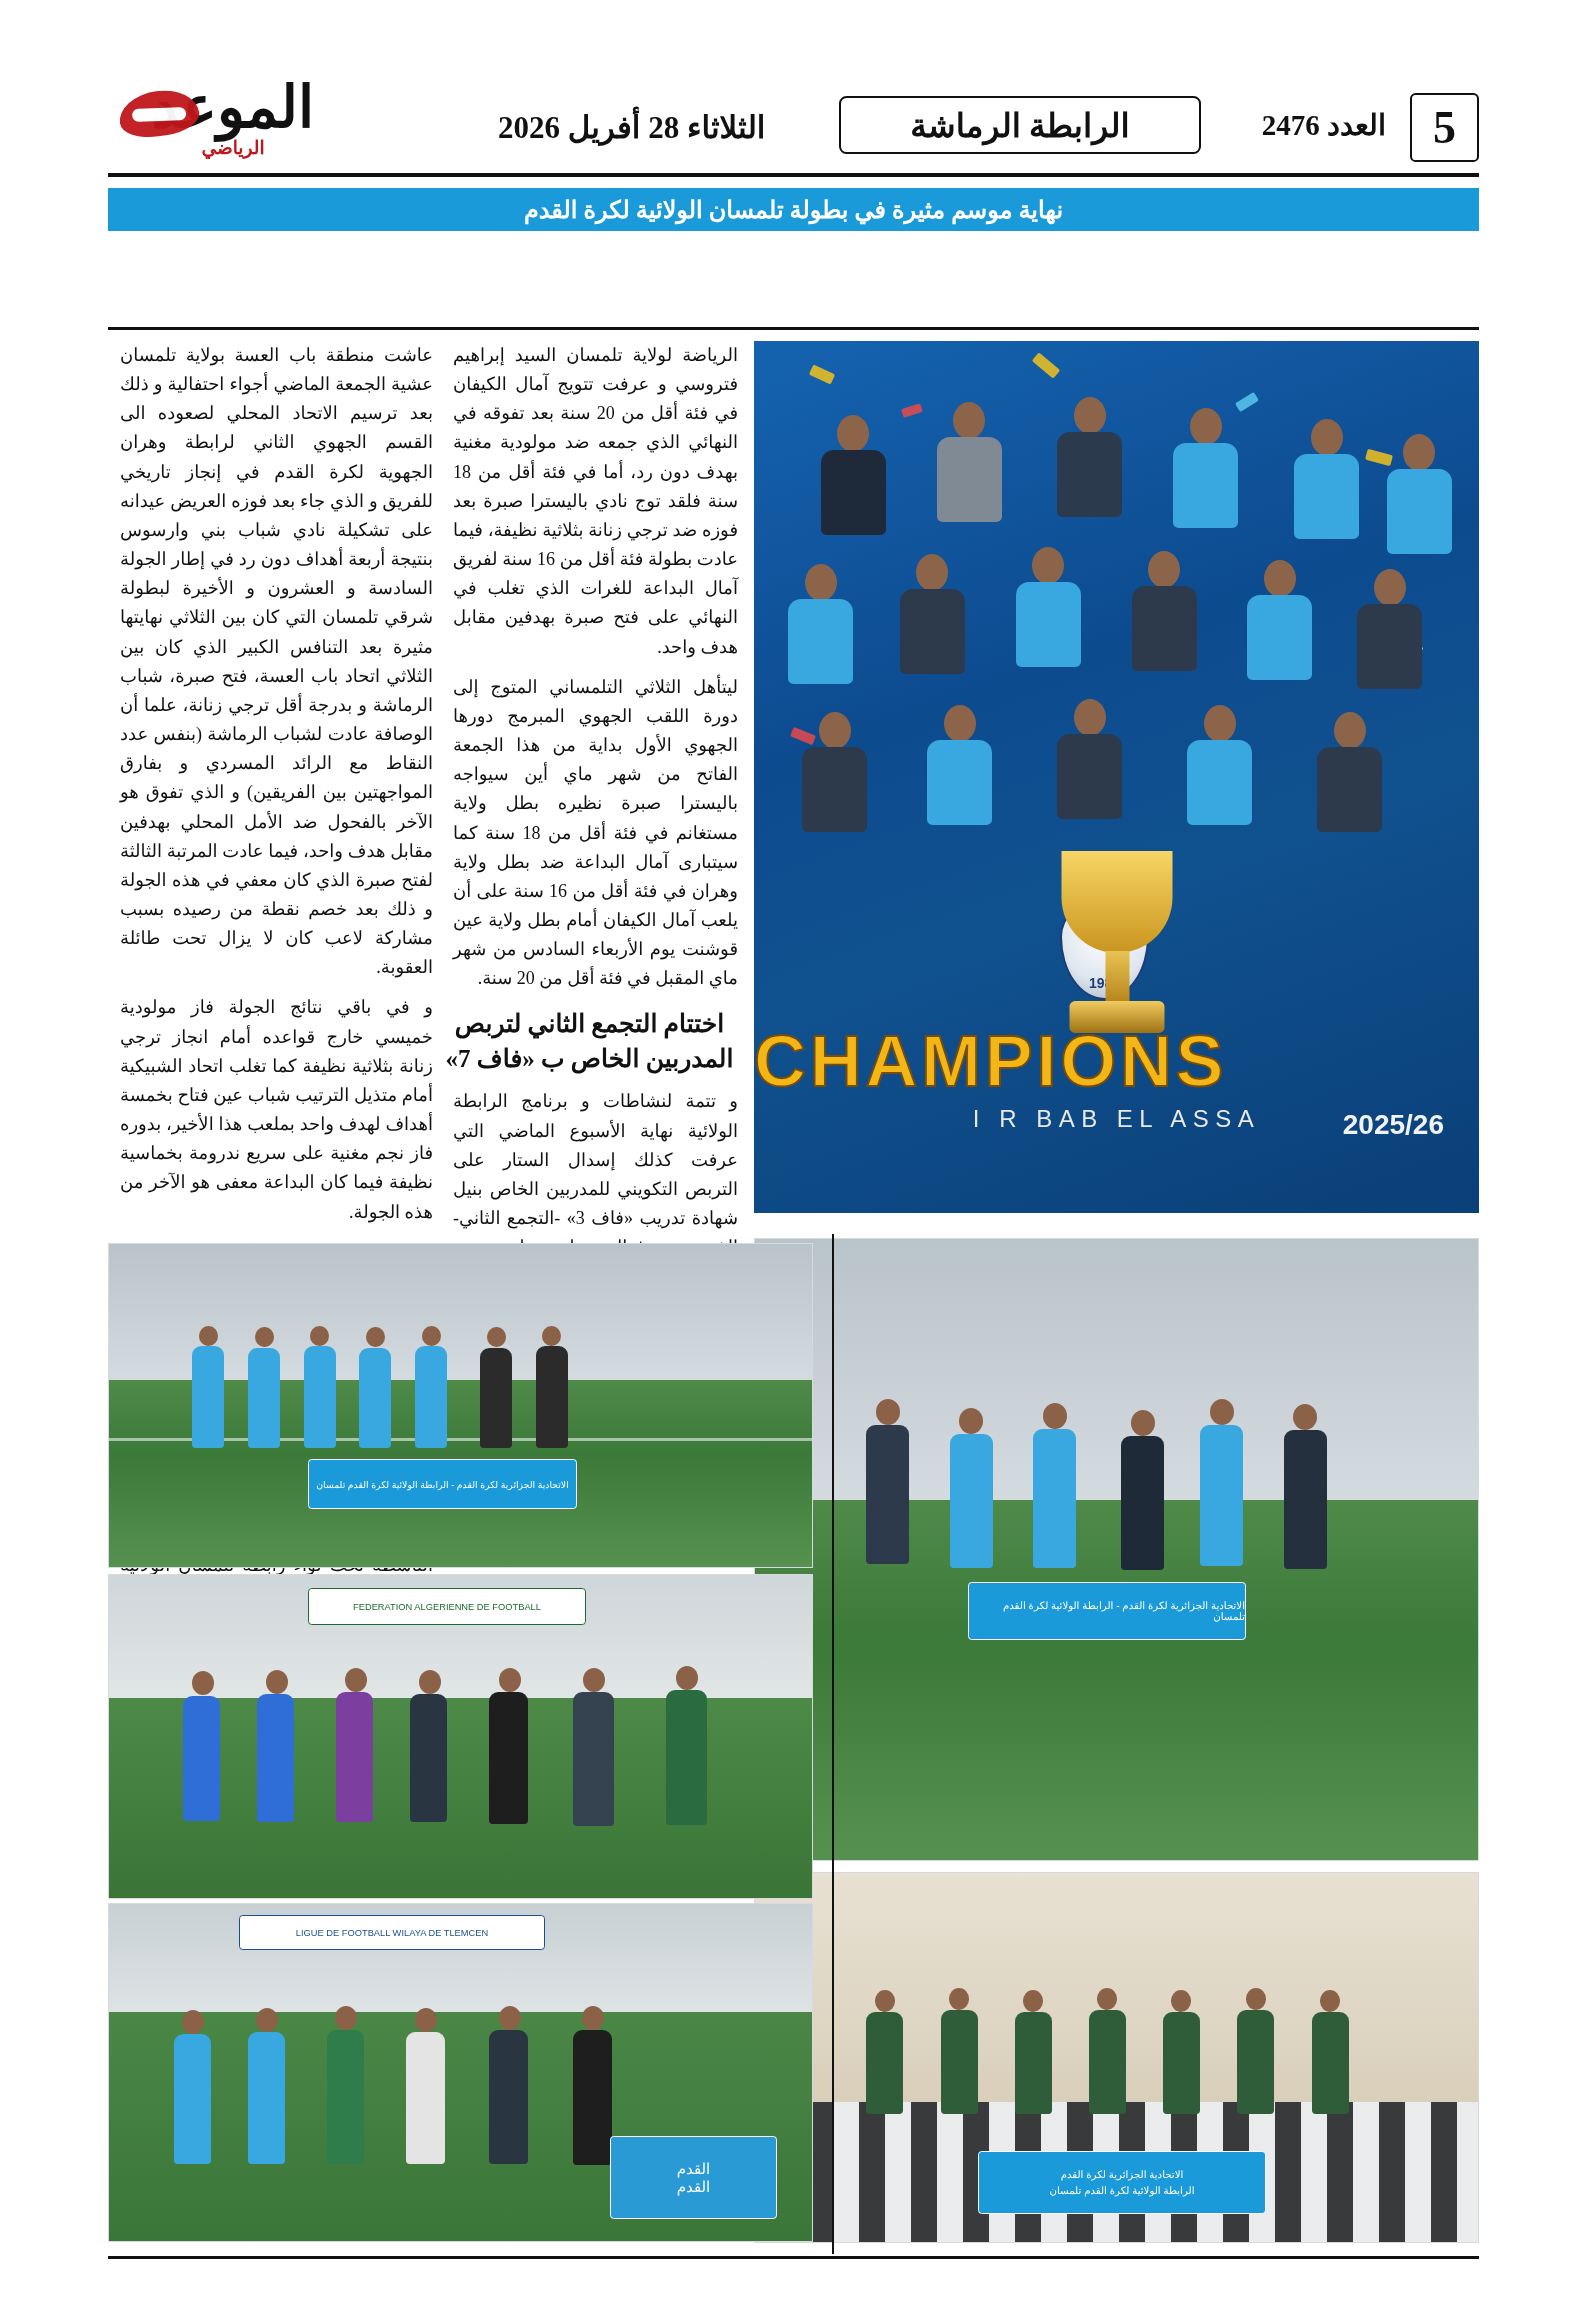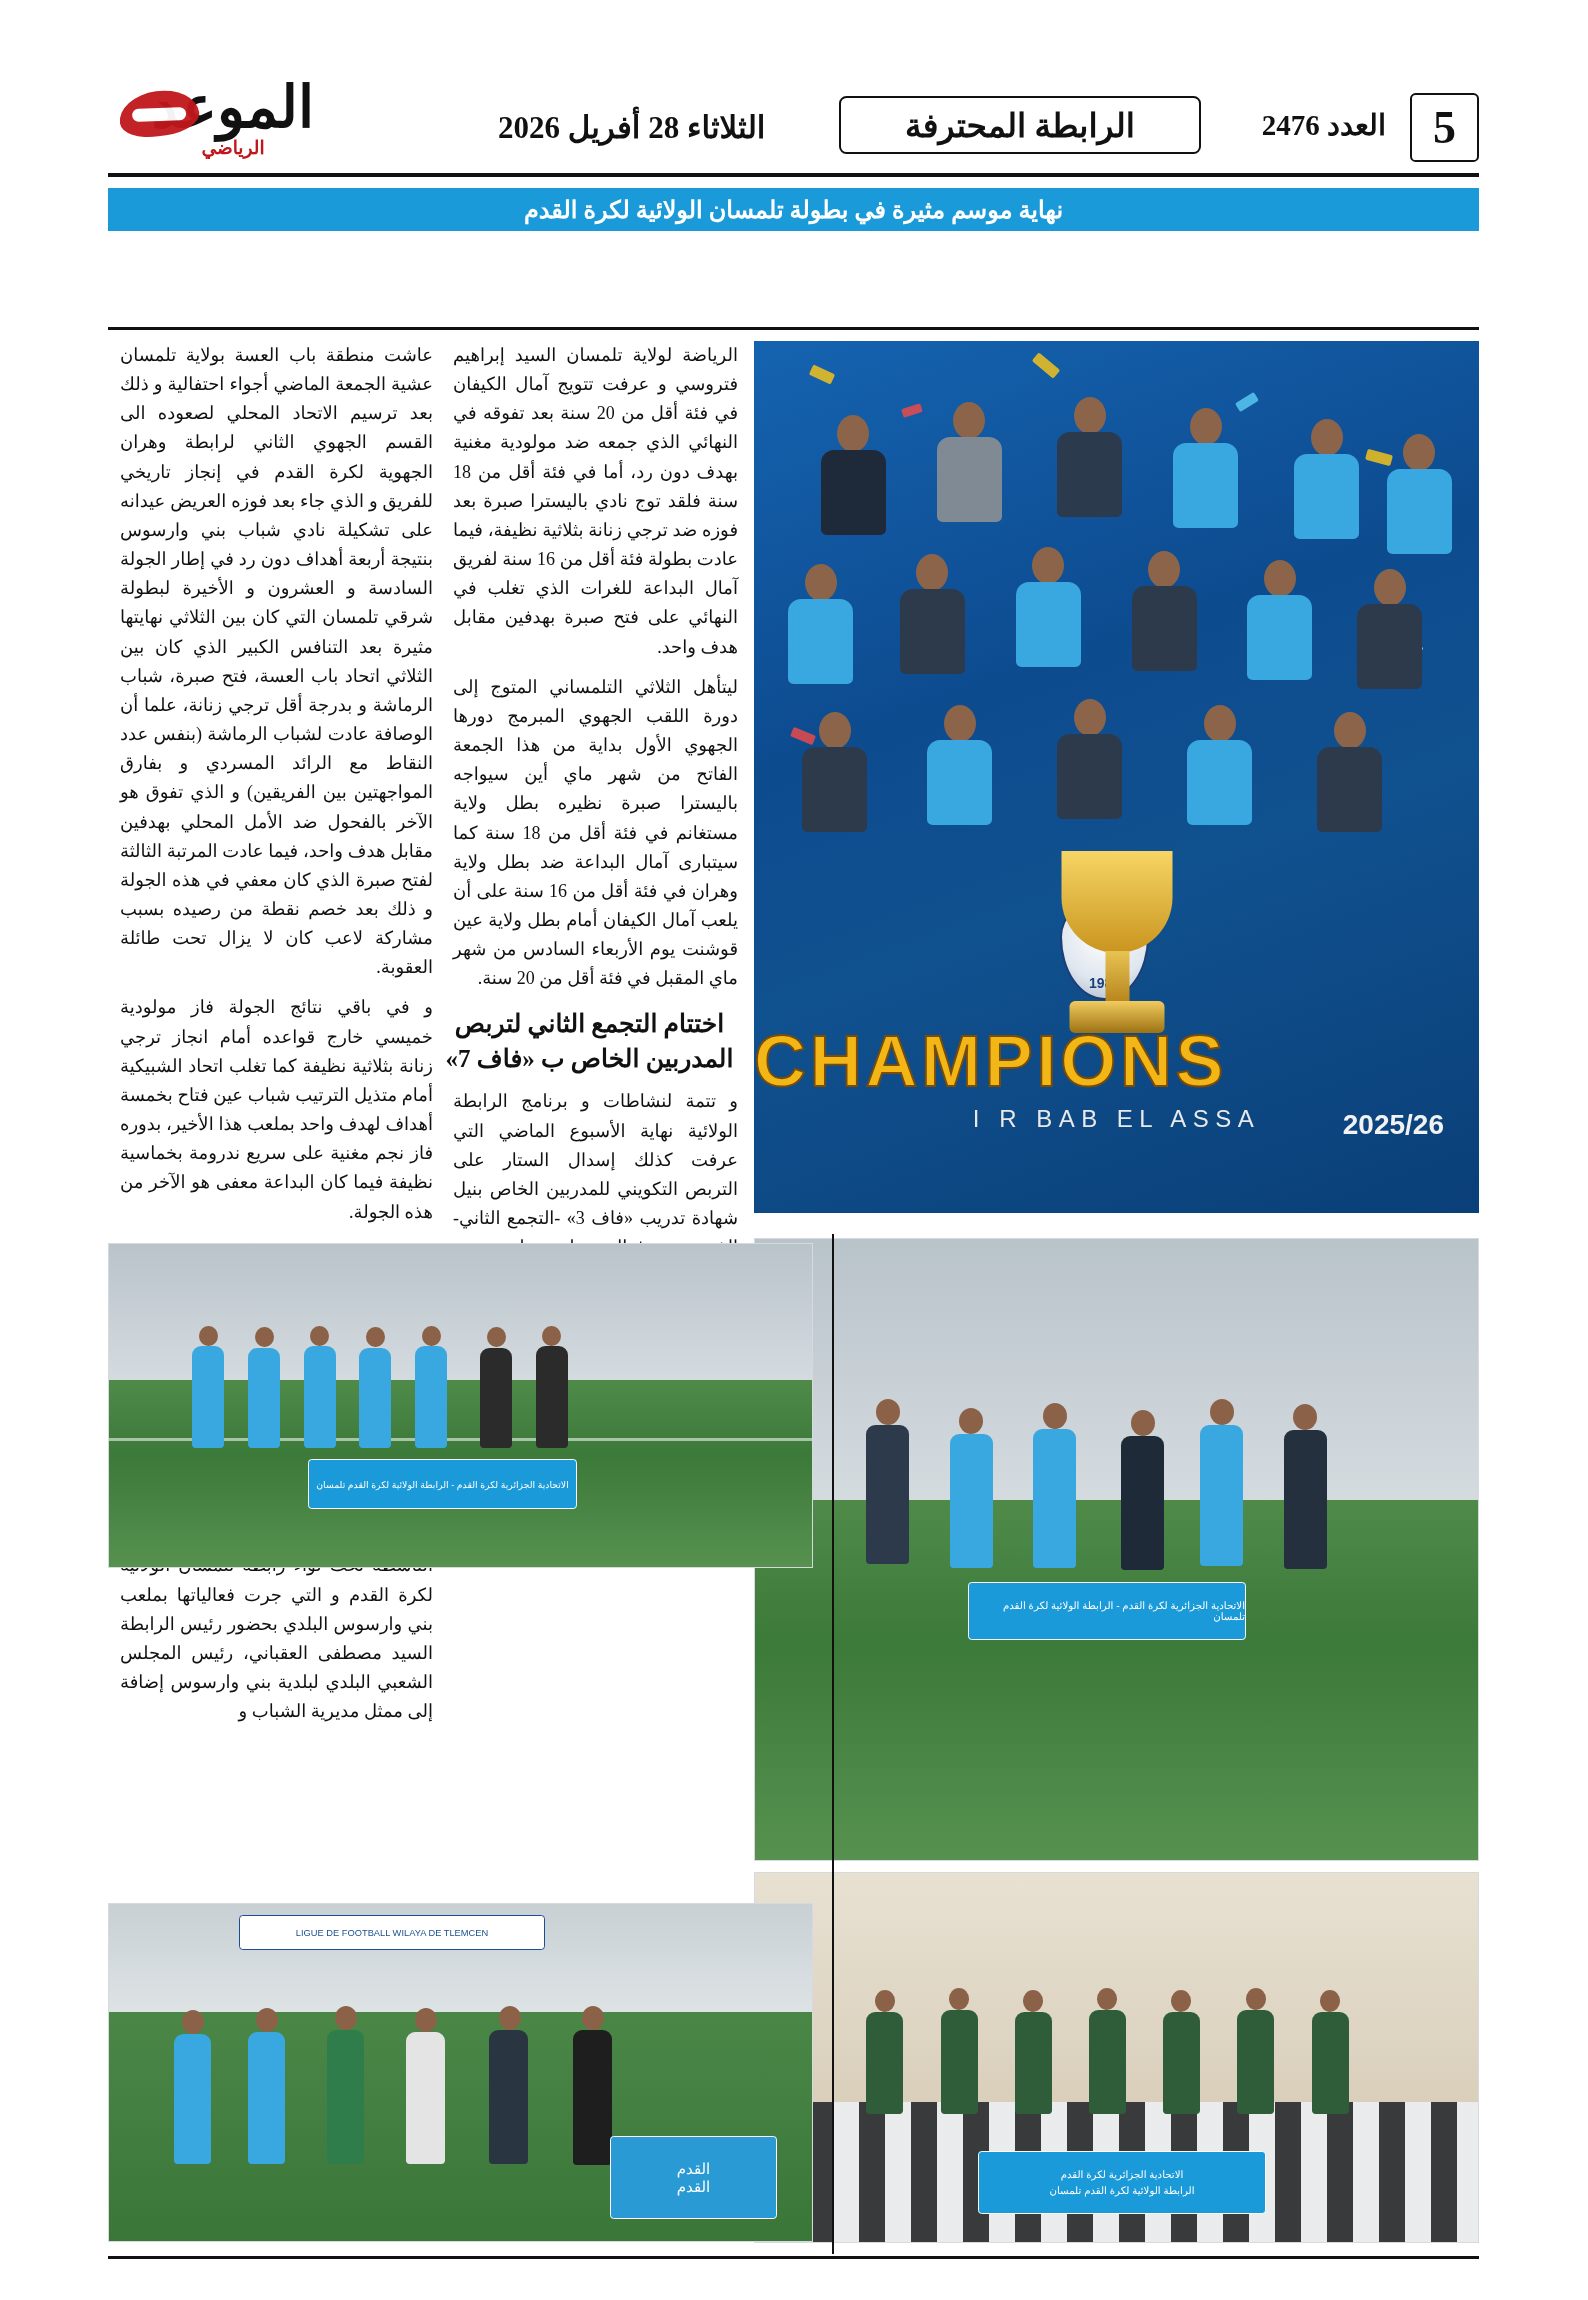--- a/index.html
+++ b/index.html
@@ -294,21 +294,21 @@
 </style>
 </head>
 <body>
 
 <div class="page">
 
   <div class="masthead">
     <div class="issue-badge">5</div>
     <div class="issue-number">العدد 2476</div>
     <div class="section-plate">
-      <span>الرابطة المحترفة</span>
+      <span>الرابطة الرماشة</span>
     </div>
     <div class="issue-date">الثلاثاء 28 أفريل 2026</div>
     <div class="logo-block">
       <div class="logo-swoosh"></div>
       <div class="logo-word">الموعد</div>
       <div class="logo-sub">الرياضي</div>
     </div>
   </div>
   <div class="rule-top"></div>
 
@@ -450,20 +450,39 @@
     <div class="fig-head" style="left:257px;top:83px;width:18.6px;height:20.4px;"></div>
     <div class="fig" style="left:306px;top:102px;width:32px;height:102px;background:#3aa8e0;"></div>
     <div class="fig-head" style="left:313px;top:82px;width:18.6px;height:20.4px;"></div>
     <div class="fig" style="left:371px;top:104px;width:32px;height:100px;background:#2b2b2b;"></div>
     <div class="fig-head" style="left:378px;top:83px;width:18.6px;height:20.4px;"></div>
     <div class="fig" style="left:427px;top:102px;width:32px;height:102px;background:#2b2b2b;"></div>
     <div class="fig-head" style="left:433px;top:82px;width:18.6px;height:20.4px;"></div>
     <div class="banner" style="left:199px;top:215px;width:269px;height:50px;font-size:9.3px;">الاتحادية الجزائرية لكرة القدم - الرابطة الولائية لكرة القدم تلمسان</div>
   </div>
 
+  <div class="photo ph4">
+    <div class="sky" style="height:40%;background:linear-gradient(#cfd6d9,#e2e6e7);"></div>
+    <div class="pitch" style="height:62%;background:linear-gradient(#4d8a48,#3a7537);"></div>
+    <div class="banner" style="left:199px;top:13px;width:278px;height:37px;font-size:9.3px;background:#ffffff;color:#1a6b2f;border-color:#1a6b2f;">FEDERATION ALGERIENNE DE FOOTBALL</div>
+    <div class="fig" style="left:74px;top:121px;width:37px;height:125px;background:#2e6ed6;"></div>
+    <div class="fig-head" style="left:83px;top:96px;width:22px;height:24px;"></div>
+    <div class="fig" style="left:148px;top:119px;width:37px;height:128px;background:#2e6ed6;"></div>
+    <div class="fig-head" style="left:157px;top:95px;width:22px;height:24px;"></div>
+    <div class="fig" style="left:227px;top:117px;width:37px;height:130px;background:#7b3fa0;"></div>
+    <div class="fig-head" style="left:236px;top:93px;width:22px;height:24px;"></div>
+    <div class="fig" style="left:301px;top:119px;width:37px;height:128px;background:#2a3542;"></div>
+    <div class="fig-head" style="left:310px;top:95px;width:22px;height:24px;"></div>
+    <div class="fig" style="left:380px;top:117px;width:39px;height:132px;background:#1e1e1e;"></div>
+    <div class="fig-head" style="left:390px;top:93px;width:22px;height:24px;"></div>
+    <div class="fig" style="left:464px;top:117px;width:41px;height:134px;background:#35424f;"></div>
+    <div class="fig-head" style="left:474px;top:93px;width:22px;height:24px;"></div>
+    <div class="fig" style="left:557px;top:115px;width:41px;height:135px;background:#2a6b3f;"></div>
+    <div class="fig-head" style="left:567px;top:91px;width:22px;height:24px;"></div>
+  </div>
 
   <div class="photo ph5">
     <div class="sky" style="height:34%;background:linear-gradient(#c8d0d4,#dfe4e6);"></div>
     <div class="pitch" style="height:68%;background:linear-gradient(#4a8747,#3b7639);"></div>
     <div class="banner" style="left:130px;top:11px;width:306px;height:35px;font-size:9.3px;background:#ffffff;color:#1a4f8f;border-color:#1a4f8f;">LIGUE DE FOOTBALL WILAYA DE TLEMCEN</div>
     <div class="fig" style="left:65px;top:130px;width:37px;height:130px;background:#3aa8e0;"></div>
     <div class="fig-head" style="left:73px;top:106px;width:22px;height:24px;"></div>
     <div class="fig" style="left:139px;top:128px;width:37px;height:132px;background:#3aa8e0;"></div>
     <div class="fig-head" style="left:147px;top:104px;width:22px;height:24px;"></div>
     <div class="fig" style="left:218px;top:126px;width:37px;height:134px;background:#2f7d4a;"></div>

